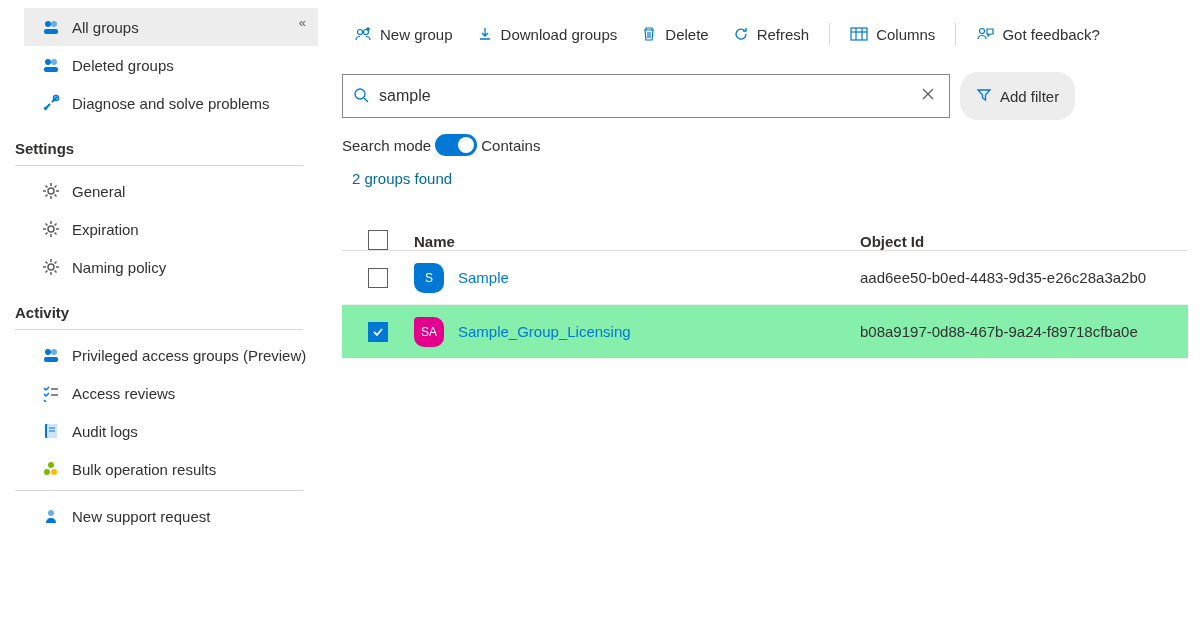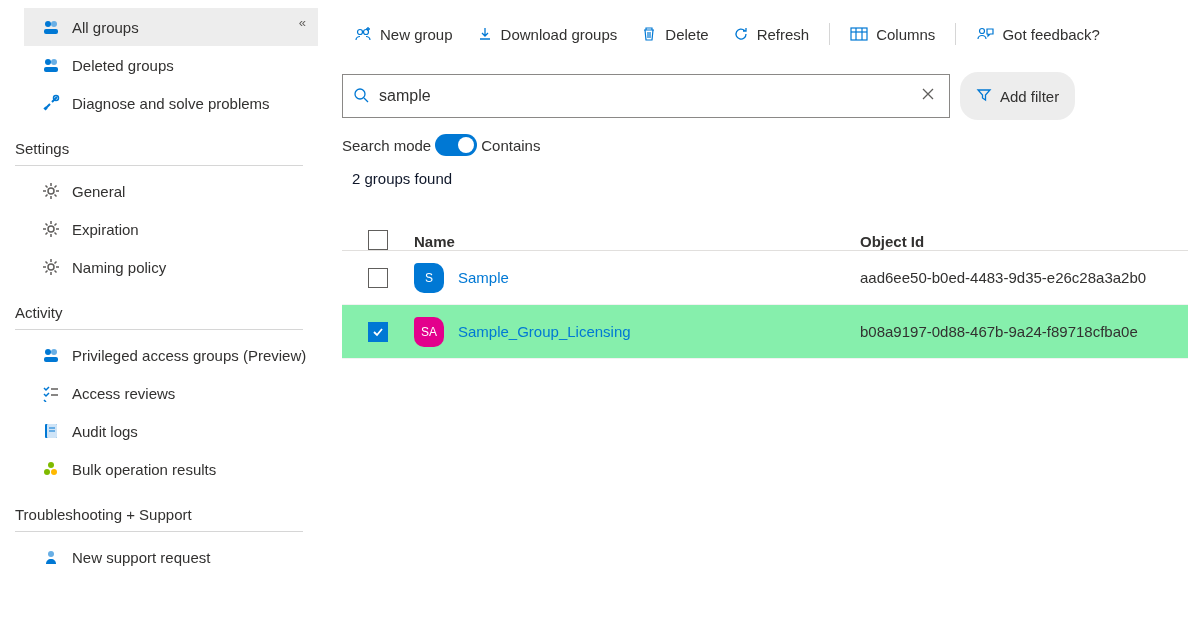--- a/index.html
+++ b/index.html
@@ -46,21 +46,21 @@
   align-items: center;
   justify-content: center;
   flex-shrink: 0;
 }
 .nav-label {
   font-size: 15px;
   color: #323130;
 }
 .section-header {
   font-size: 15px;
-  font-weight: 400;
+  font-weight: 700;
   padding: 18px 0 6px 15px;
   color: #323130;
 }
 .section-divider {
   border: none;
   border-top: 1px solid #d6d6d6;
   margin: 2px 15px 6px 15px;
 }
 .main {
   flex: 1;
@@ -149,21 +149,21 @@
   position: absolute;
   right: 3px;
   top: 3px;
   width: 16px;
   height: 16px;
   background: #fff;
   border-radius: 50%;
 }
 .count-row {
   font-size: 15px;
-  color: #0f172a;
+  color: #0369a1;
   margin: 0 0 18px 10px;
 }
 .table {
   width: 100%;
 }
 .thead {
   display: flex;
   align-items: flex-end;
   height: 46px;
   border-bottom: 1px solid #e1dfdd;
@@ -318,21 +318,20 @@
     <span class="nav-icon">
       <svg width="18" height="18" viewBox="0 0 18 18">
           <circle cx="5" cy="12" r="3" fill="#7fba00"></circle>
           <circle cx="12" cy="12" r="3" fill="#ffb900"></circle>
           <circle cx="9" cy="5" r="3" fill="#7fba00"></circle>
         </svg>
     </span>
     <span class="nav-label">Bulk operation results</span>
   </div>
 
-  <div class="section-header">Troubleshooting + Support</div>
   <hr class="section-divider">
   <div class="nav-item">
     <span class="nav-icon">
       <svg width="18" height="18" viewBox="0 0 18 18">
           <circle cx="9" cy="6" r="3" fill="#69afe5"></circle>
           <path d="M4 16c0-3 2-5 5-5s5 2 5 5" fill="#0078d4"></path>
         </svg>
     </span>
     <span class="nav-label">New support request</span>
   </div>

